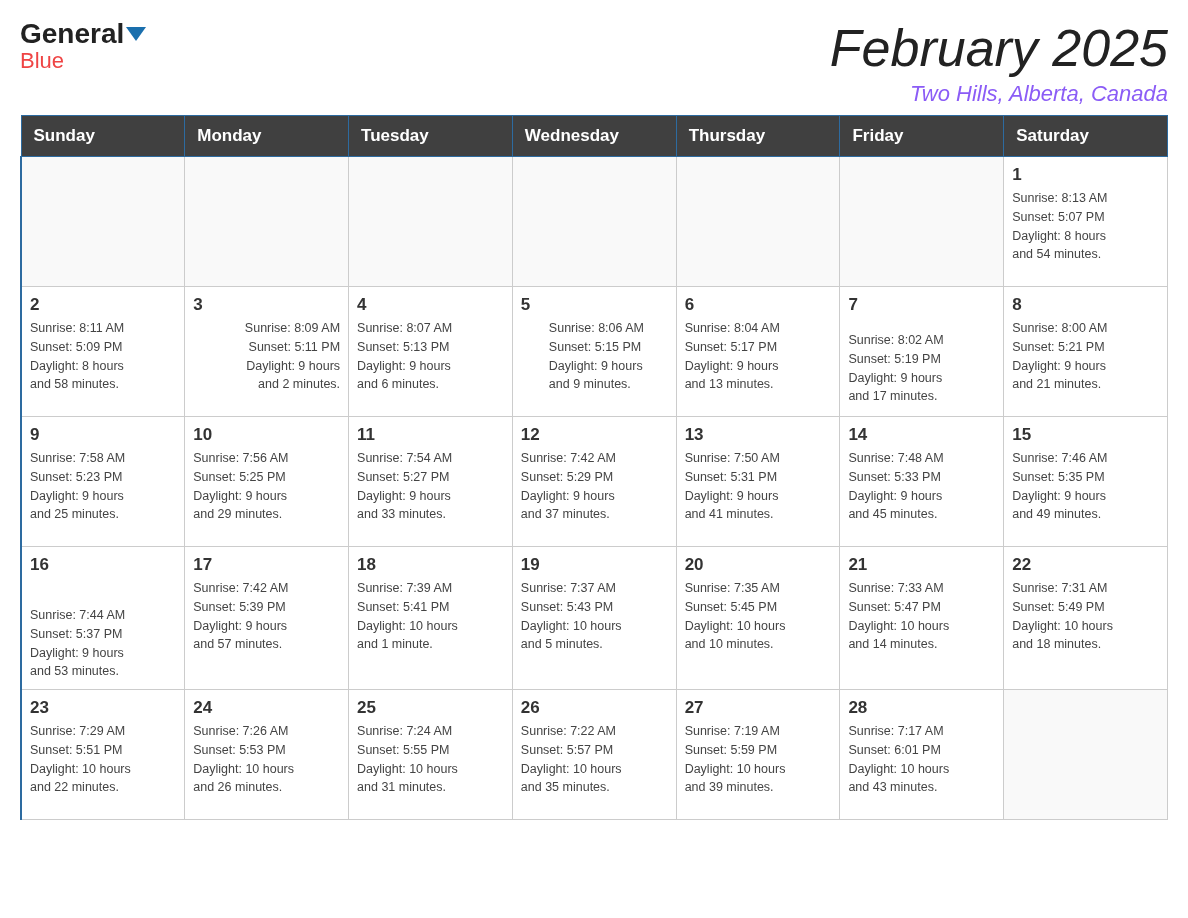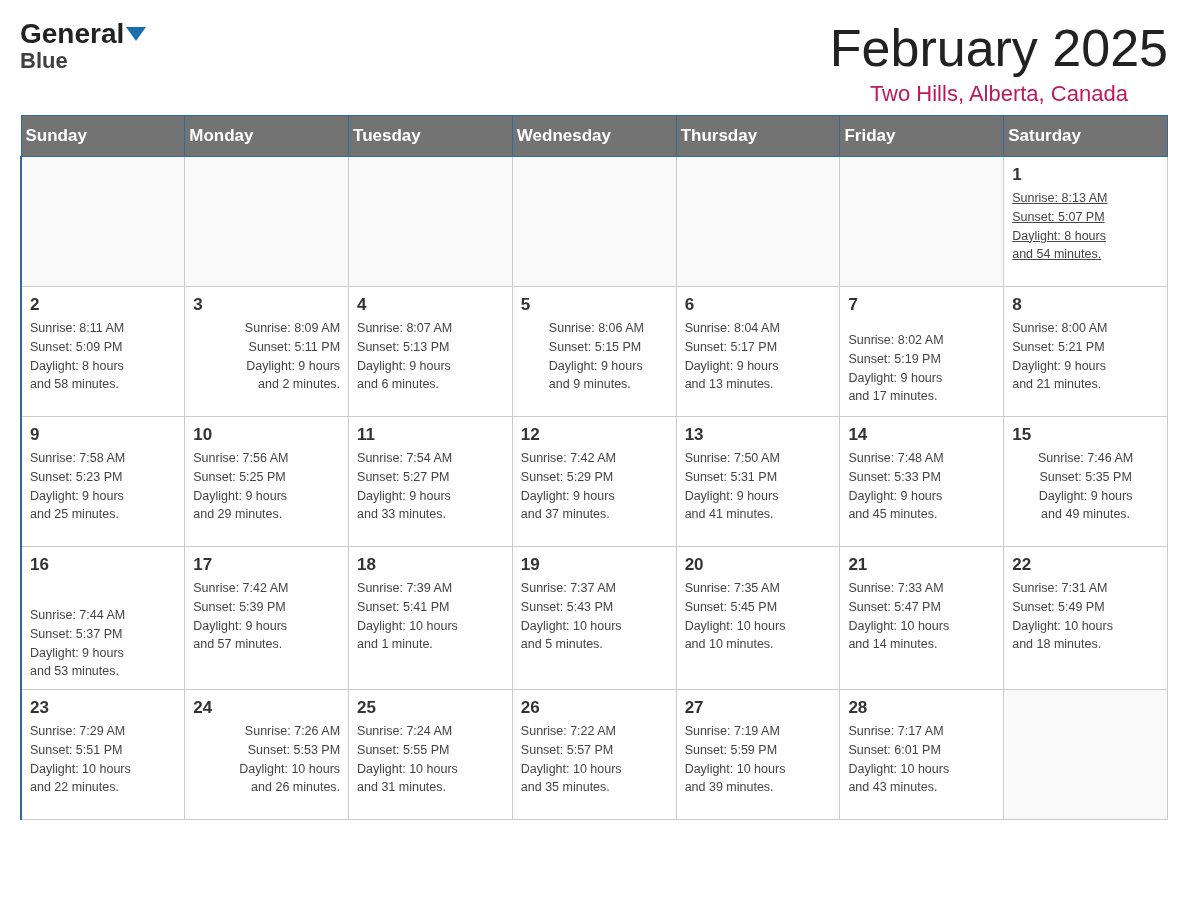--- a/index.html
+++ b/index.html
@@ -21,61 +21,62 @@
       flex-direction: column;
       align-items: flex-start;
     }
     .logo-text {
       font-size: 28px;
       font-weight: bold;
       color: #222;
       line-height: 1;
     }
     .logo-blue {
-      color: #404040;
+      color: #ef4444;
       font-size: 22px;
-      font-weight: bold;
+      font-weight: normal;
     }
     .logo-triangle {
       display: inline-block;
       width: 0;
       height: 0;
       border-left: 10px solid transparent;
       border-right: 10px solid transparent;
       border-top: 14px solid #1a6fad;
       margin-left: 2px;
       vertical-align: middle;
       position: relative;
       top: -2px;
     }
     .title-block {
-      text-align: center;
+      text-align: right;
+      font-style: italic;
     }
     .calendar-title {
       font-size: 52px;
       font-weight: normal;
       color: #222;
       line-height: 1.1;
     }
     .calendar-subtitle {
       font-size: 22px;
-      color: #be185d;
+      color: #8b5cf6;
       margin-top: 4px;
     }
     .calendar {
       width: 100%;
       border-collapse: collapse;
       table-layout: fixed;
     }
     .calendar thead th {
-      background: #737373;
+      background: #404040;
       color: #fff;
       font-size: 17px;
       font-weight: bold;
-      padding: 10px 4px;
+      padding: 10px 12px;
       text-align: left;
       border: 1px solid #2d6ba0;
       margin-left: 32px;
     }
     .calendar tbody td {
       border: 1px solid #ccc;
       vertical-align: top;
       padding: 8px;
       font-size: 13px;
       color: #333;
@@ -135,21 +136,21 @@
 
   <tr>
         <td class="empty-cell"></td>
         <td class="empty-cell"></td>
         <td class="empty-cell"></td>
         <td class="empty-cell"></td>
         <td class="empty-cell"></td>
         <td class="empty-cell"></td>
         <td>
           <span class="day-number">1</span>
-          <div class="day-info" style="white-space: pre-line; text-decoration: underline;">Sunrise: 8:13 AM
+          <div class="day-info" style="white-space: pre-line;">Sunrise: 8:13 AM
 Sunset: 5:07 PM
 Daylight: 8 hours
 and 54 minutes.</div>
         </td>
       </tr>
       <tr>
         <td>
           <span class="day-number">2</span>
           <div class="day-info" style="white-space: pre-line;">Sunrise: 8:11 AM
 Sunset: 5:09 PM
@@ -237,21 +238,21 @@
         </td>
         <td>
           <span class="day-number">14</span>
           <div class="day-info" style="white-space: pre-line;">Sunrise: 7:48 AM
 Sunset: 5:33 PM
 Daylight: 9 hours
 and 45 minutes.</div>
         </td>
         <td>
           <span class="day-number">15</span>
-          <div class="day-info" style="white-space: pre-line; text-align: center;">Sunrise: 7:46 AM
+          <div class="day-info" style="white-space: pre-line;">Sunrise: 7:46 AM
 Sunset: 5:35 PM
 Daylight: 9 hours
 and 49 minutes.</div>
         </td>
       </tr>
       <tr>
         <td>
           <span class="day-number">16</span>
           <div class="day-info" style="white-space: pre-line; margin-top: 31px;">Sunrise: 7:44 AM
 Sunset: 5:37 PM
@@ -304,21 +305,21 @@
       <tr>
         <td>
           <span class="day-number">23</span>
           <div class="day-info" style="white-space: pre-line;">Sunrise: 7:29 AM
 Sunset: 5:51 PM
 Daylight: 10 hours
 and 22 minutes.</div>
         </td>
         <td>
           <span class="day-number">24</span>
-          <div class="day-info" style="white-space: pre-line; text-align: right;">Sunrise: 7:26 AM
+          <div class="day-info" style="white-space: pre-line;">Sunrise: 7:26 AM
 Sunset: 5:53 PM
 Daylight: 10 hours
 and 26 minutes.</div>
         </td>
         <td>
           <span class="day-number">25</span>
           <div class="day-info" style="white-space: pre-line;">Sunrise: 7:24 AM
 Sunset: 5:55 PM
 Daylight: 10 hours
 and 31 minutes.</div>

